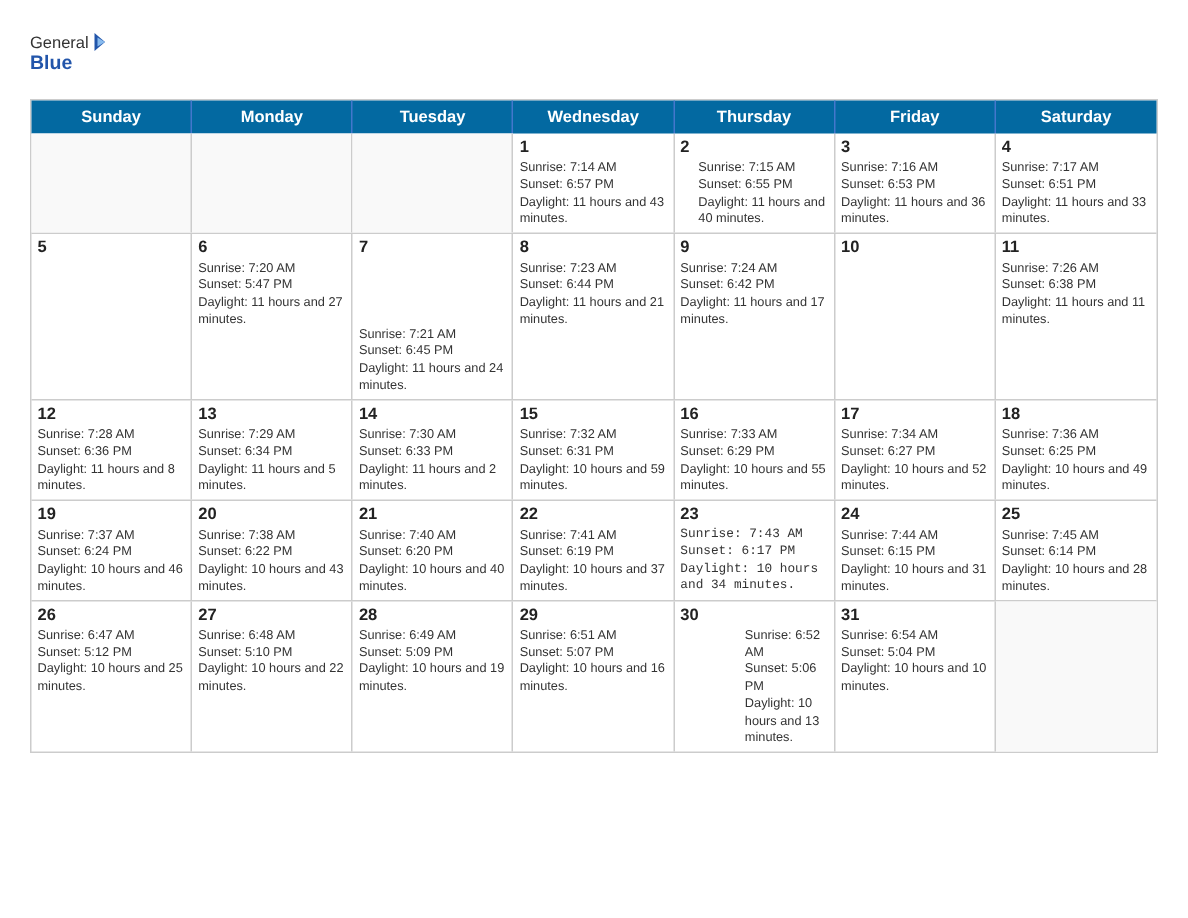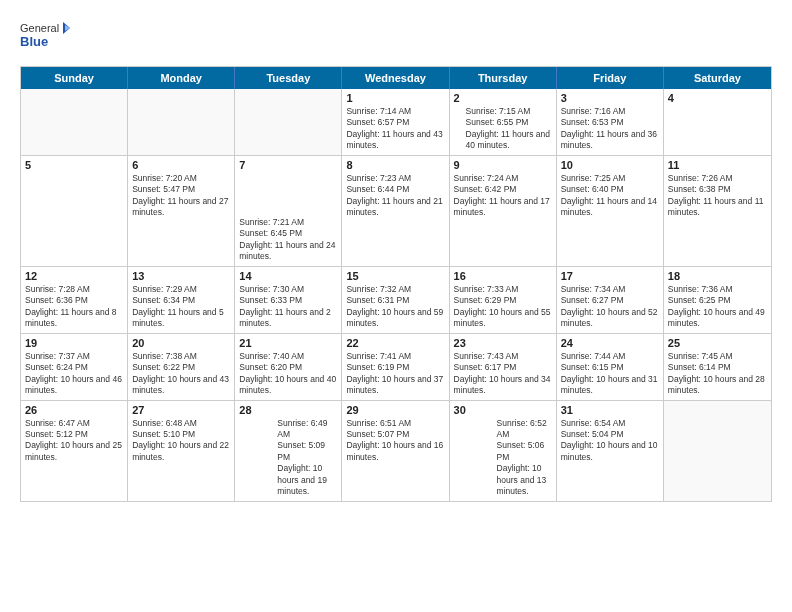--- a/index.html
+++ b/index.html
@@ -144,20 +144,23 @@
 Daylight: 11 hours and 40 minutes.</div>
           </div>
           <div class="cal-cell">
             <span class="day-num">3</span>
             <div class="cell-info" style="white-space: pre-line;">Sunrise: 7:16 AM
 Sunset: 6:53 PM
 Daylight: 11 hours and 36 minutes.</div>
           </div>
           <div class="cal-cell">
             <span class="day-num">4</span>
+            <div class="cell-info" style="white-space: pre-line;">Sunrise: 7:17 AM
+Sunset: 6:51 PM
+Daylight: 11 hours and 33 minutes.</div>
           </div>
         </div>
         <div class="cal-row">
           <div class="cal-cell">
             <span class="day-num">5</span>
           </div>
           <div class="cal-cell">
             <span class="day-num">6</span>
             <div class="cell-info" style="white-space: pre-line;">Sunrise: 7:20 AM
 Sunset: 5:47 PM
@@ -176,23 +179,20 @@
 Daylight: 11 hours and 21 minutes.</div>
           </div>
           <div class="cal-cell">
             <span class="day-num">9</span>
             <div class="cell-info" style="white-space: pre-line;">Sunrise: 7:24 AM
 Sunset: 6:42 PM
 Daylight: 11 hours and 17 minutes.</div>
           </div>
           <div class="cal-cell">
             <span class="day-num">10</span>
-            <div class="cell-info" style="white-space: pre-line;">Sunrise: 7:25 AM
-Sunset: 6:40 PM
-Daylight: 11 hours and 14 minutes.</div>
           </div>
           <div class="cal-cell">
             <span class="day-num">11</span>
             <div class="cell-info" style="white-space: pre-line;">Sunrise: 7:26 AM
 Sunset: 6:38 PM
 Daylight: 11 hours and 11 minutes.</div>
           </div>
         </div>
         <div class="cal-row">
           <div class="cal-cell">
@@ -258,21 +258,21 @@
 Daylight: 10 hours and 40 minutes.</div>
           </div>
           <div class="cal-cell">
             <span class="day-num">22</span>
             <div class="cell-info" style="white-space: pre-line;">Sunrise: 7:41 AM
 Sunset: 6:19 PM
 Daylight: 10 hours and 37 minutes.</div>
           </div>
           <div class="cal-cell">
             <span class="day-num">23</span>
-            <div class="cell-info" style="white-space: pre-line;">Sunrise: 7:43 AM
+            <div class="cell-info" style="white-space: pre-line; font-family: Liberation Mono, monospace;">Sunrise: 7:43 AM
 Sunset: 6:17 PM
 Daylight: 10 hours and 34 minutes.</div>
           </div>
           <div class="cal-cell">
             <span class="day-num">24</span>
             <div class="cell-info" style="white-space: pre-line;">Sunrise: 7:44 AM
 Sunset: 6:15 PM
 Daylight: 10 hours and 31 minutes.</div>
           </div>
           <div class="cal-cell">
@@ -290,21 +290,21 @@
 Daylight: 10 hours and 25 minutes.</div>
           </div>
           <div class="cal-cell">
             <span class="day-num">27</span>
             <div class="cell-info" style="white-space: pre-line;">Sunrise: 6:48 AM
 Sunset: 5:10 PM
 Daylight: 10 hours and 22 minutes.</div>
           </div>
           <div class="cal-cell">
             <span class="day-num">28</span>
-            <div class="cell-info" style="white-space: pre-line; margin-left: 38px;">Sunrise: 6:49 AM
+            <div class="cell-info" style="white-space: pre-line;">Sunrise: 6:49 AM
 Sunset: 5:09 PM
 Daylight: 10 hours and 19 minutes.</div>
           </div>
           <div class="cal-cell">
             <span class="day-num">29</span>
             <div class="cell-info" style="white-space: pre-line;">Sunrise: 6:51 AM
 Sunset: 5:07 PM
 Daylight: 10 hours and 16 minutes.</div>
           </div>
           <div class="cal-cell">

